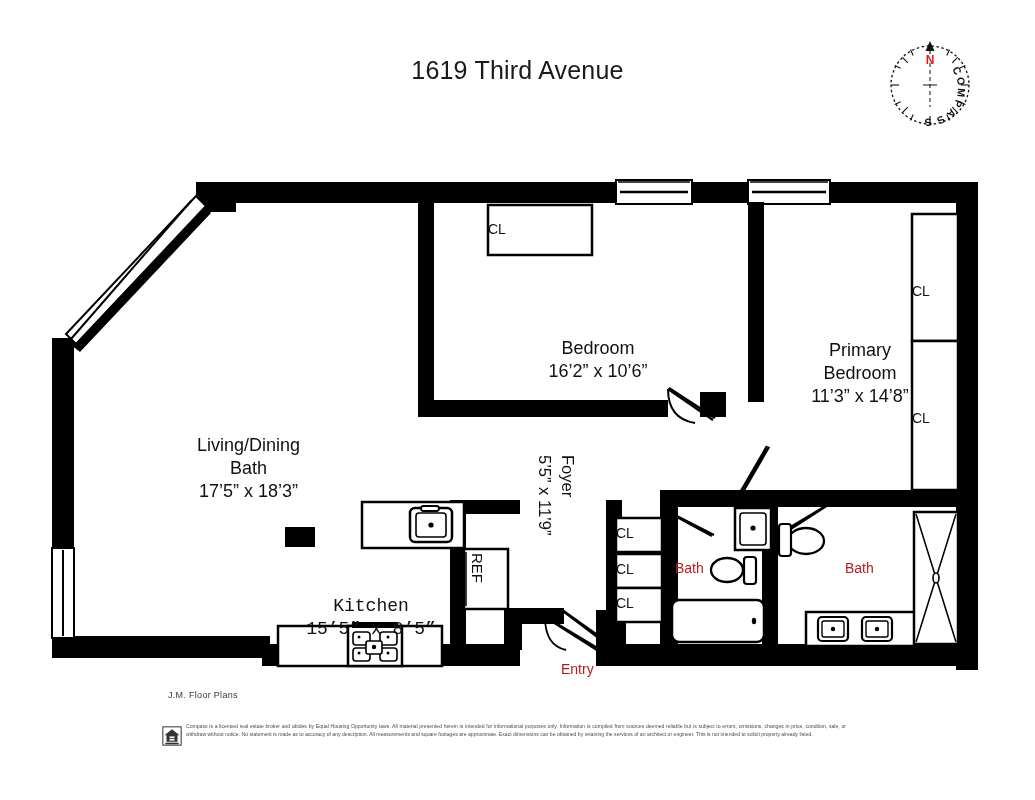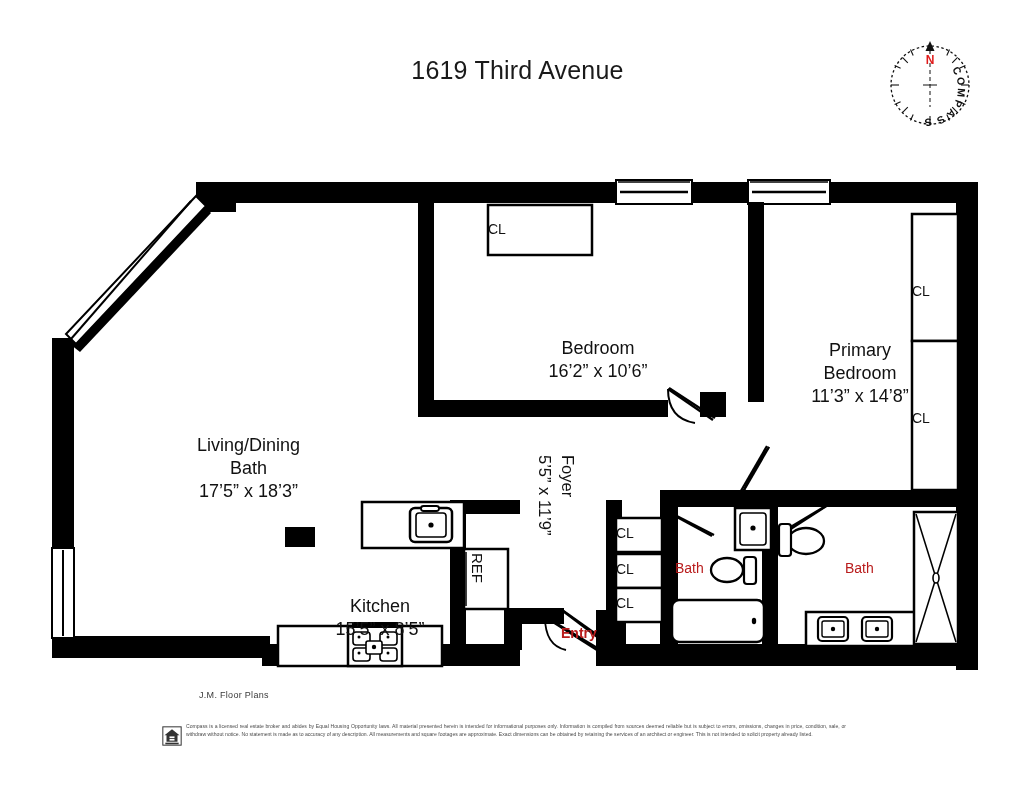--- a/index.html
+++ b/index.html
@@ -6,21 +6,21 @@
   body{width:1035px;height:800px;font-family:"Liberation Sans",sans-serif;color:#000;}
   #root{position:relative;width:1035px;height:800px;overflow:hidden;background:#fff;}
 
   .title-block{position:absolute;left:0;top:55px;width:1035px;text-align:center;}
   .title-line{font-size:25px;line-height:30px;color:#1a1a1a;letter-spacing:.2px;}
 
   .compass-wrap{position:absolute;left:880px;top:35px;width:100px;height:100px;}
 
   .plan{position:absolute;left:0;top:0;width:1035px;height:800px;}
 
-  .credit{position:absolute;left:168px;top:690px;font-size:9px;color:#3a3a3a;letter-spacing:.3px;margin-left:31px;}
+  .credit{position:absolute;left:168px;top:690px;font-size:9px;color:#3a3a3a;letter-spacing:.3px;}
 
   .disclaimer{position:absolute;left:186px;top:723px;width:660px;font-size:5.1px;line-height:7.6px;color:#4a4a4a;text-align:justify;}
   .eho{position:absolute;left:162px;top:726px;width:20px;height:20px;}
 
   .room-label{position:absolute;text-align:center;font-size:17.5px;line-height:22px;color:#111;white-space:nowrap;margin-top:36px;}
   .room-label.big{font-size:18px;line-height:23px;}
   .cl-label{position:absolute;font-size:14px;color:#111;text-align:left;white-space:nowrap;}
   .small-label{position:absolute;font-size:14px;color:#b91c1c;white-space:nowrap;}
   .rot-label{position:absolute;font-size:16.5px;line-height:20px;color:#111;white-space:nowrap;transform-origin:0 0;}
 </style>
@@ -286,35 +286,35 @@
     <span>Bedroom</span><br>
     <span>16’2” x 10’6”</span>
   </div>
 
   <div class="room-label big" style="left:780px;top:303px;width:160px;">
     <span>Primary</span><br>
     <span>Bedroom</span><br>
     <span>11’3” x 14’8”</span>
   </div>
 
-  <div class="room-label big" style="left:299px;top:559px;width:162px;">
+  <div class="room-label big" style="left:290px;top:559px;width:162px;font-family:Liberation Mono, monospace;">
     <span>Kitchen</span><br>
     <span>15’5” x 8’5”</span>
   </div>
 
   <div class="rot-label" style="left:578px;top:455px;transform:rotate(90deg);">
     <span>Foyer</span>
   </div>
   <div class="rot-label" style="left:555px;top:455px;transform:rotate(90deg);">
     <span>5’5” x 11’9”</span>
   </div>
 
   <div class="small-label" style="left:675px;top:560px;">Bath</div>
   <div class="small-label" style="left:845px;top:560px;">Bath</div>
-  <div class="small-label" style="left:561px;top:625px;font-weight:bold;">Entry</div>
+  <div class="small-label" style="left:561px;top:661px;">Entry</div>
 
   <div class="rot-label" style="left:487px;top:553px;font-size:15px;transform:rotate(90deg);">
     <span>REF</span>
   </div>
 
   <div class="cl-label" style="left:488px;top:221px;width:104px;">CL</div>
   <div class="cl-label" style="left:912px;top:283px;width:46px;">CL</div>
   <div class="cl-label" style="left:912px;top:410px;width:46px;">CL</div>
   <div class="cl-label" style="left:616px;top:525px;width:46px;">CL</div>
   <div class="cl-label" style="left:616px;top:561px;width:46px;">CL</div>

